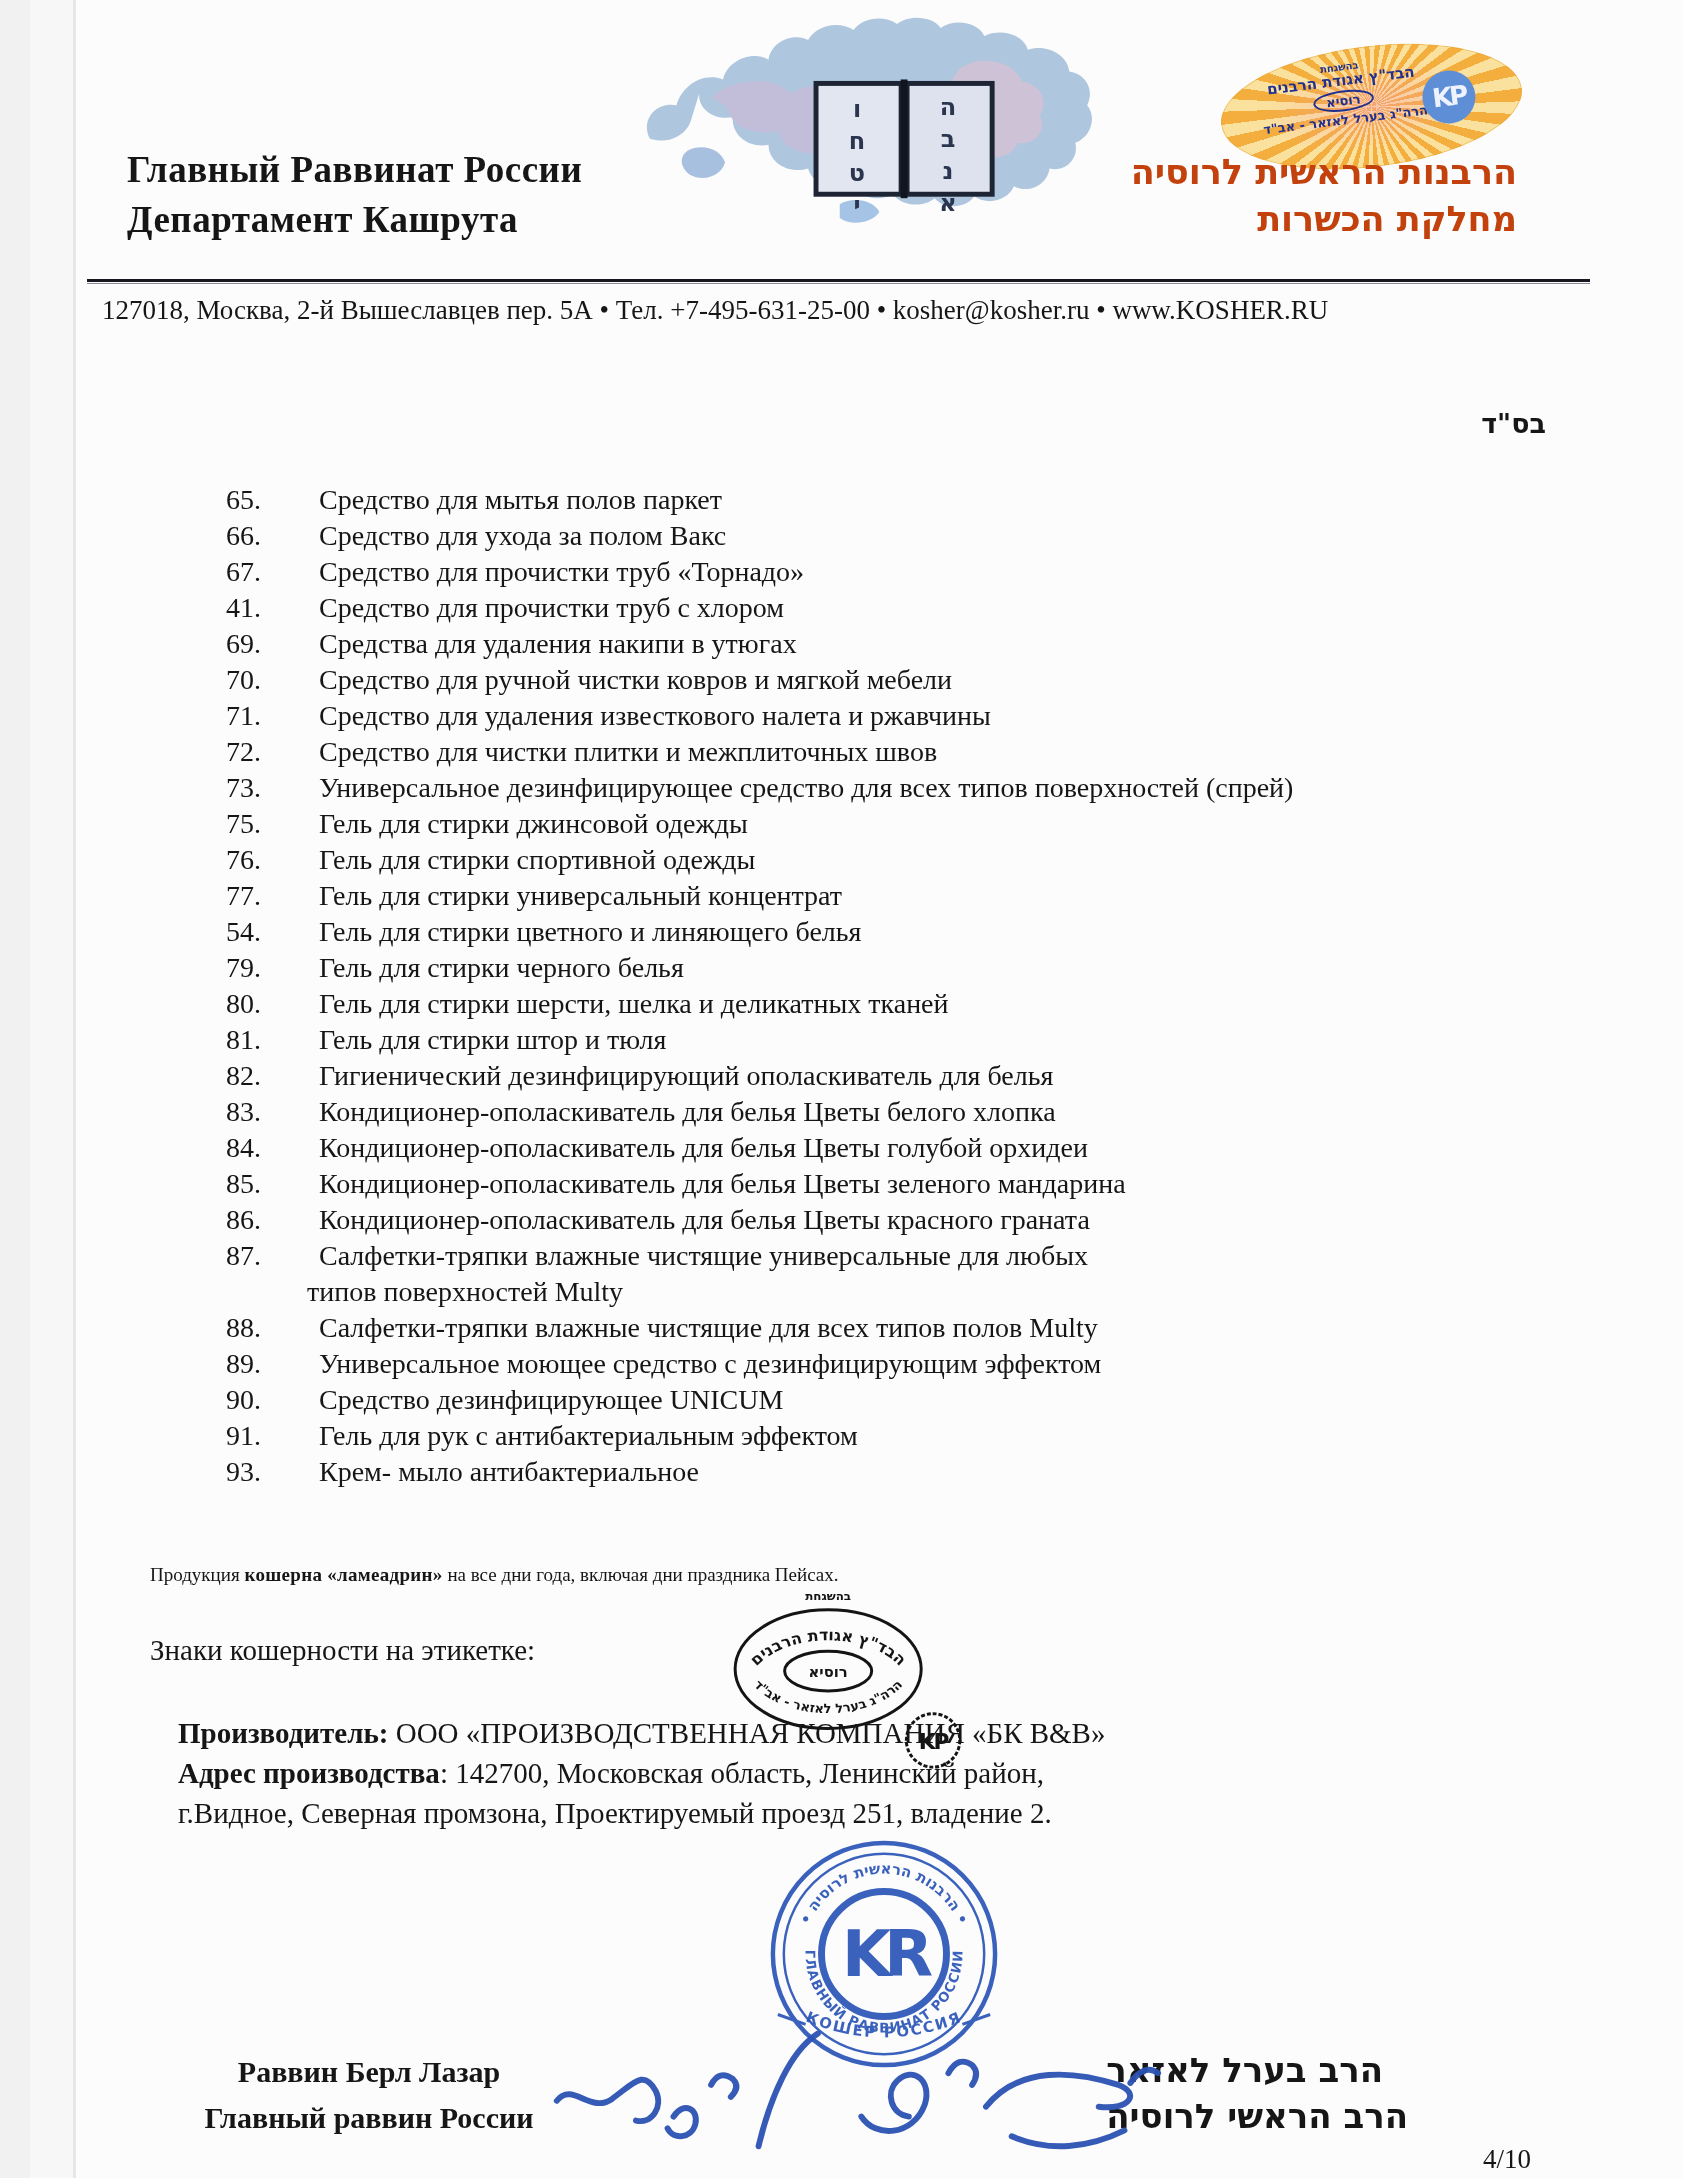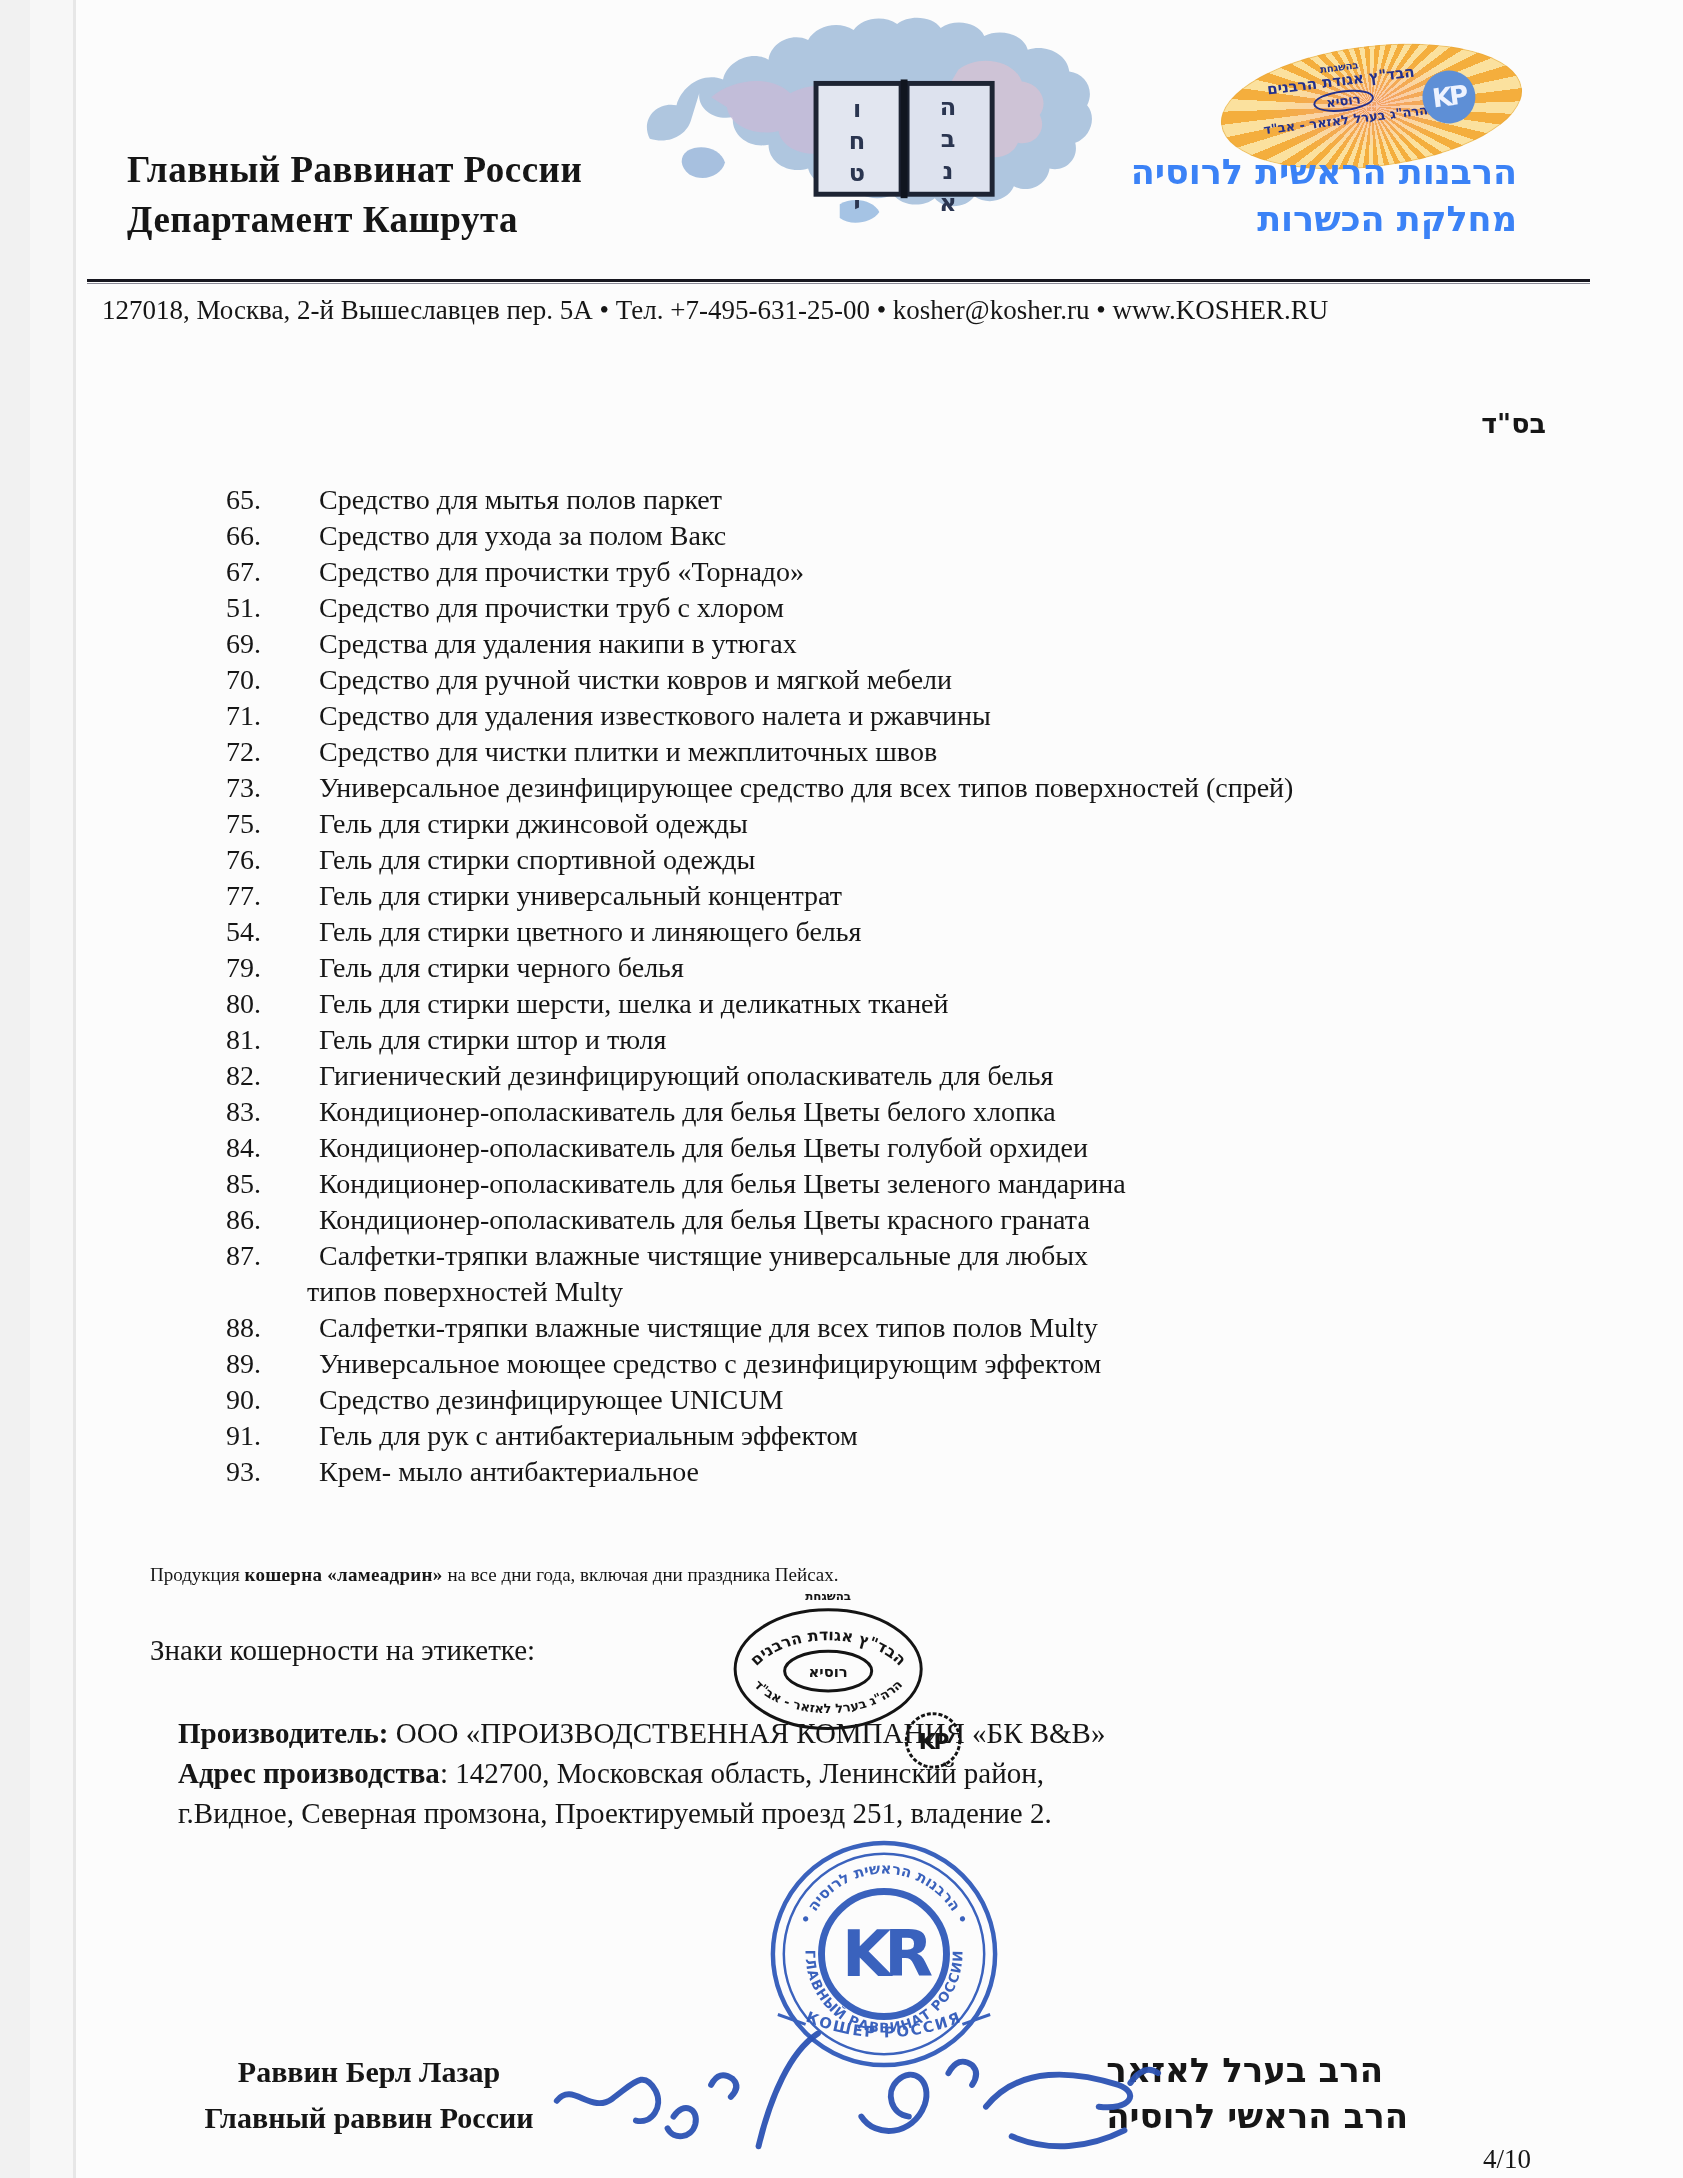--- a/index.html
+++ b/index.html
@@ -7,21 +7,21 @@
     position:relative;width:1683px;height:2178px;margin:0 auto;
     background:#fcfcfc;overflow:hidden;
     font-family:"Liberation Serif","DejaVu Serif",serif;color:#161616;
   }
   .scan-edge{position:absolute;left:0;top:0;width:77px;height:2178px;
     background:linear-gradient(90deg,#f1f1f1 0 30px,#f7f7f7 30px 73px,#e7e7e7 73px 76px,#fcfcfc 76px);}
   .heb{font-family:"DejaVu Sans",sans-serif;direction:rtl;unicode-bidi:isolate;}
 
   
   .org-left{position:absolute;left:127px;top:145px;font-weight:bold;font-size:37px;line-height:50px;letter-spacing:0.5px;}
-  .heb-right{position:absolute;right:166px;top:149px;text-align:right;font-weight:bold;font-size:35px;line-height:47px;color:#3b82f6;}
+  .heb-right{position:absolute;right:166px;top:149px;text-align:right;font-weight:bold;font-size:35px;line-height:47px;color:#c2410c;}
   .map{position:absolute;left:632px;top:10px;width:467px;height:226px;}
   .book-letters{position:absolute;color:#2a3550;font-weight:bold;font-size:24px;line-height:26px;
     writing-mode:vertical-rl;text-orientation:upright;letter-spacing:4px;font-family:"DejaVu Sans",sans-serif;}
 
   .sun-seal{position:absolute;left:1220px;top:46px;width:303px;height:121px;border-radius:50%;
     transform:rotate(-7deg);
     background:
       radial-gradient(closest-side, rgba(244,150,190,.38), rgba(255,255,255,0) 72%),
       repeating-conic-gradient(from 0deg at 50% 50%, #f4ae3d 0 5deg, #fbe19e 5deg 10deg);
     box-shadow:0 0 0 1px rgba(230,170,60,.6) inset;}
@@ -124,21 +124,21 @@
       </div>
       <div class="prow">
         <span>66.</span>
         <span>Средство для ухода за полом Вакс</span>
       </div>
       <div class="prow">
         <span>67.</span>
         <span>Средство для прочистки труб «Торнадо»</span>
       </div>
       <div class="prow">
-        <span>51.</span>
+        <span>41.</span>
         <span>Средство для прочистки труб с хлором</span>
       </div>
       <div class="prow">
         <span>69.</span>
         <span>Средства для удаления накипи в утюгах</span>
       </div>
       <div class="prow">
         <span>70.</span>
         <span>Средство для ручной чистки ковров и мягкой мебели</span>
       </div>

